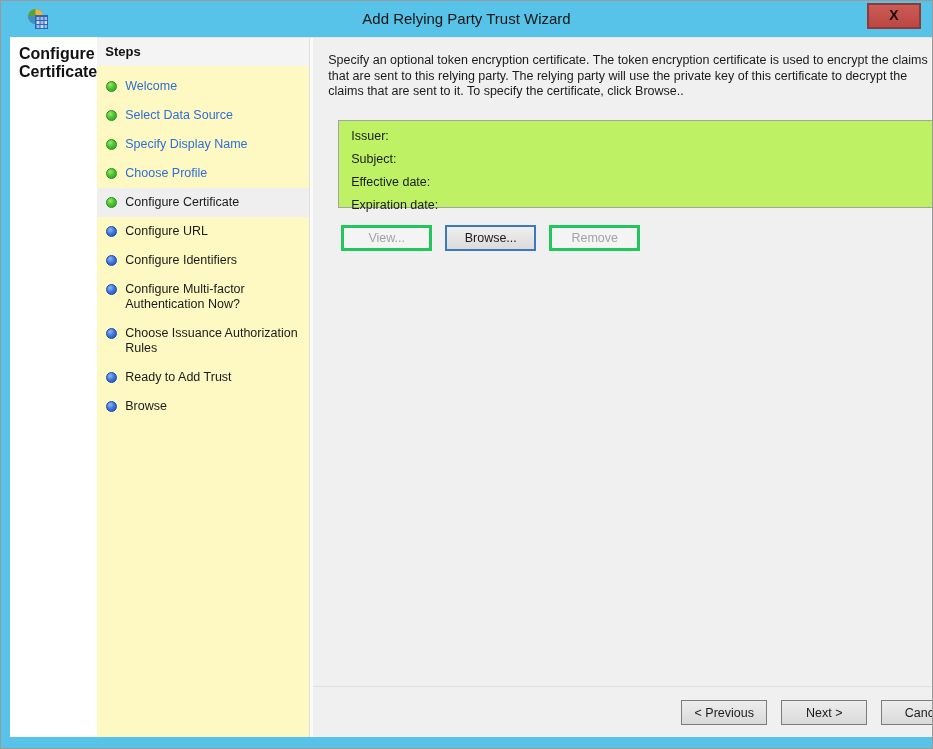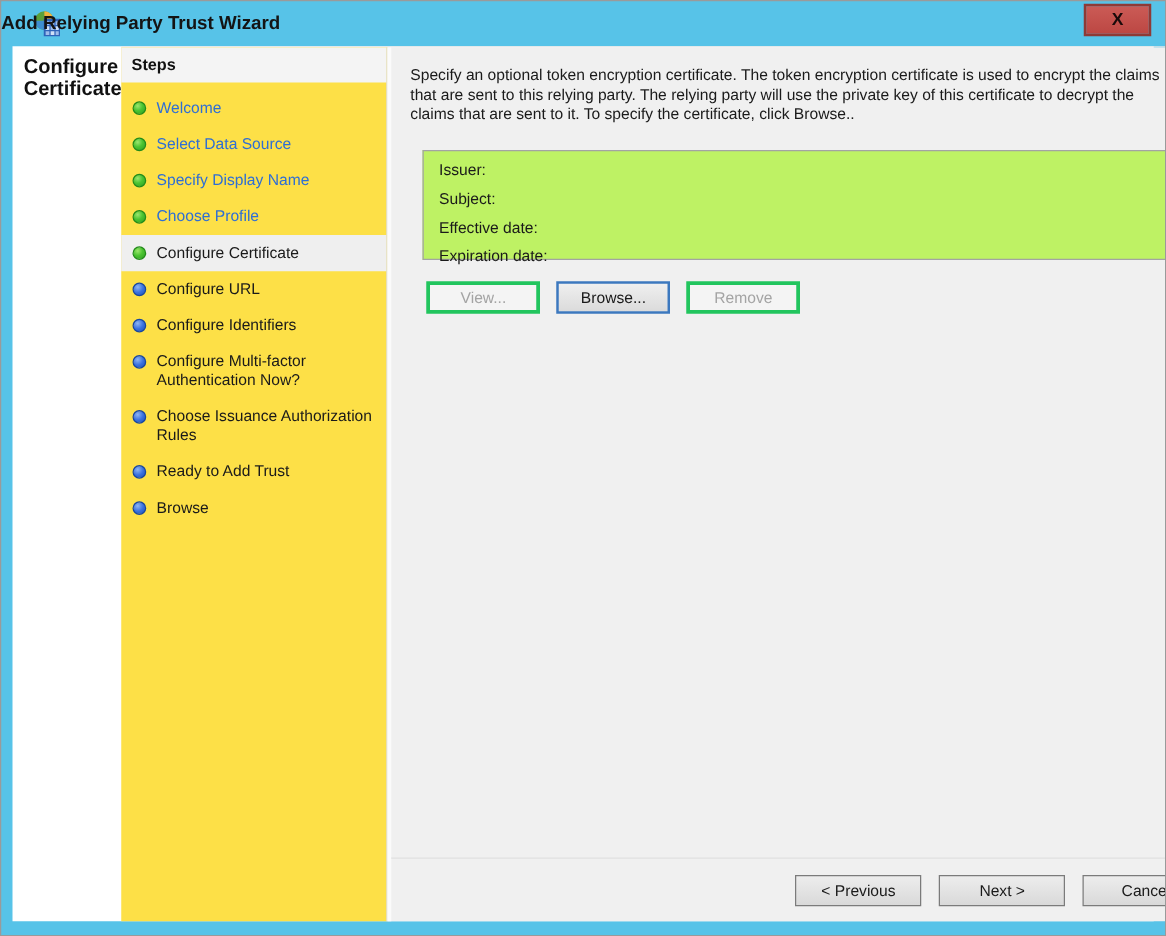--- a/index.html
+++ b/index.html
@@ -12,22 +12,22 @@
     border:1px solid #9A9A9A;
     overflow:hidden;
   }
 
   
   .titlebar {
     position:absolute; top:0; left:0; right:0; height:36px;
   }
   .titlebar-title {
     position:absolute; left:0; right:0; top:9px;
-    text-align:left;
-    font-size:15px; font-weight:700; color:#141414;
+    text-align:center;
+    font-size:15px; font-weight:400; color:#141414;
   }
   .app-icon { position:absolute; left:26px; top:7px; width:22px; height:22px; }
   .close-btn {
     position:absolute; right:11px; top:2px;
     width:54px; height:26px;
     background:linear-gradient(#CB5B56,#BC4743);
     border:2px solid #8E3A36;
     color:#1A0A0A; font-size:14px; font-weight:700;
     text-align:center; line-height:21px;
     cursor:pointer;
@@ -44,21 +44,21 @@
     display:flex; align-items:center;
     padding-left:9px;
   }
   .page-title { font-size:16px; font-weight:700; color:#111111; }
 
   .body { flex:1; display:flex; border-top:1px solid #E6E6E6; min-height:0; }
 
   
   .sidebar {
     width:213px; flex:0 0 213px;
-    background:#fde047;
+    background:#fef9c3;
     border-right:1px solid #DEDEDE;
   }
   .steps-heading {
     height:28px; background:#F4F4F4;
     padding:6px 8px;
     font-size:13px; font-weight:700; color:#111111;
   }
   .steps-list { list-style:none; padding-top:6px; }
   .step {
     position:relative;
@@ -129,21 +129,21 @@
 
   
   .footer {
     flex:0 0 51px;
     border-top:1px solid #DFDFDF;
     display:flex; justify-content:flex-end; align-items:flex-start;
     gap:14px;
     padding:13px 26px 0 0;
   }
   .footer .btn {
-    width:101px; height:25px;
+    width:86px; height:25px;
     border:1px solid #7B7B7B;
     background:linear-gradient(#EDEDED,#D9D9D9);
   }
 </style>
 </head>
 <body>
 
 <div class="window">
 
   <div class="titlebar">

